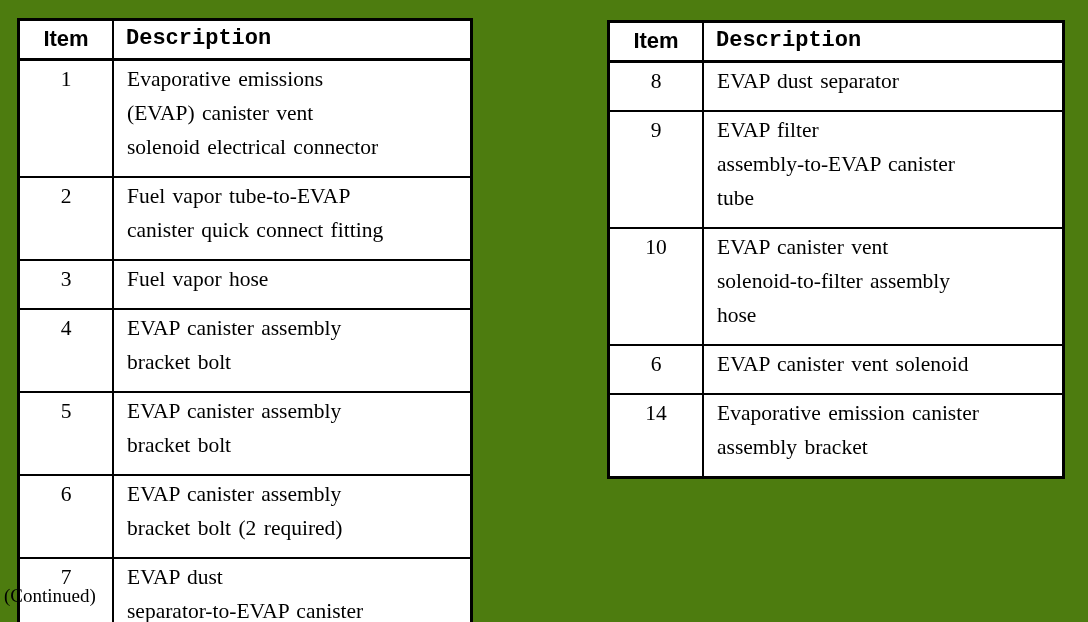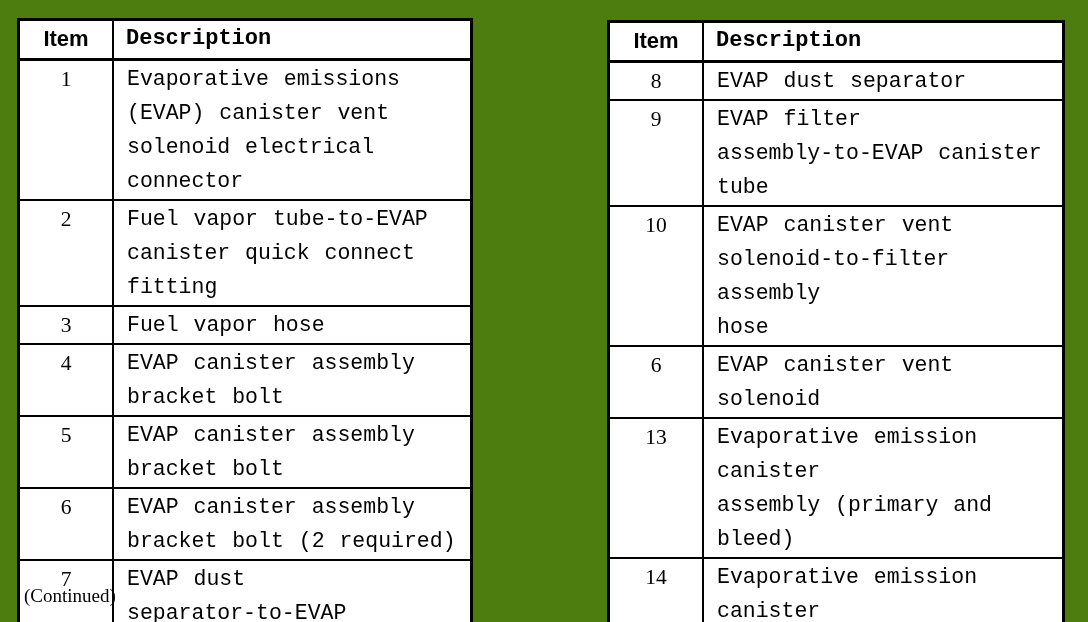--- a/index.html
+++ b/index.html
@@ -54,28 +54,27 @@
     line-height: 34px;
     vertical-align: top;
     color: #000000;
     background: #ffffff;
   }
   table.parts td.col-item {
     text-align: center;
     padding: 1px 2px 0 2px;
   }
   table.parts td.col-desc {
-    padding: 1px 6px 1px 13px;
+    padding: 1px 6px 12px 13px;
     white-space: pre-line;
     word-spacing: 2px;
-    font-family: Liberation Mono, monospace;
   }
   .continued {
     position: absolute;
-    left: 24px;
+    left: 4px;
     top: 585px;
     font-family: "Liberation Serif", serif;
     font-size: 19px;
     color: #000000;
     word-spacing: 1px;
   }
 </style>
 </head>
 <body>
 
@@ -153,25 +152,20 @@
             <td class="col-item">10</td>
             <td class="col-desc">EVAP canister vent
 solenoid-to-filter assembly
 hose</td>
           </tr>
           <tr>
             <td class="col-item">6</td>
             <td class="col-desc">EVAP canister vent solenoid</td>
           </tr>
           <tr>
-            <td class="col-item">13</td>
-            <td class="col-desc">Evaporative emission canister
-assembly (primary and bleed)</td>
-          </tr>
-          <tr>
             <td class="col-item">14</td>
             <td class="col-desc">Evaporative emission canister
 assembly bracket</td>
           </tr>
         </tbody>
     </table>
   </div>
 
   <div class="continued">(Continued)</div>
 

